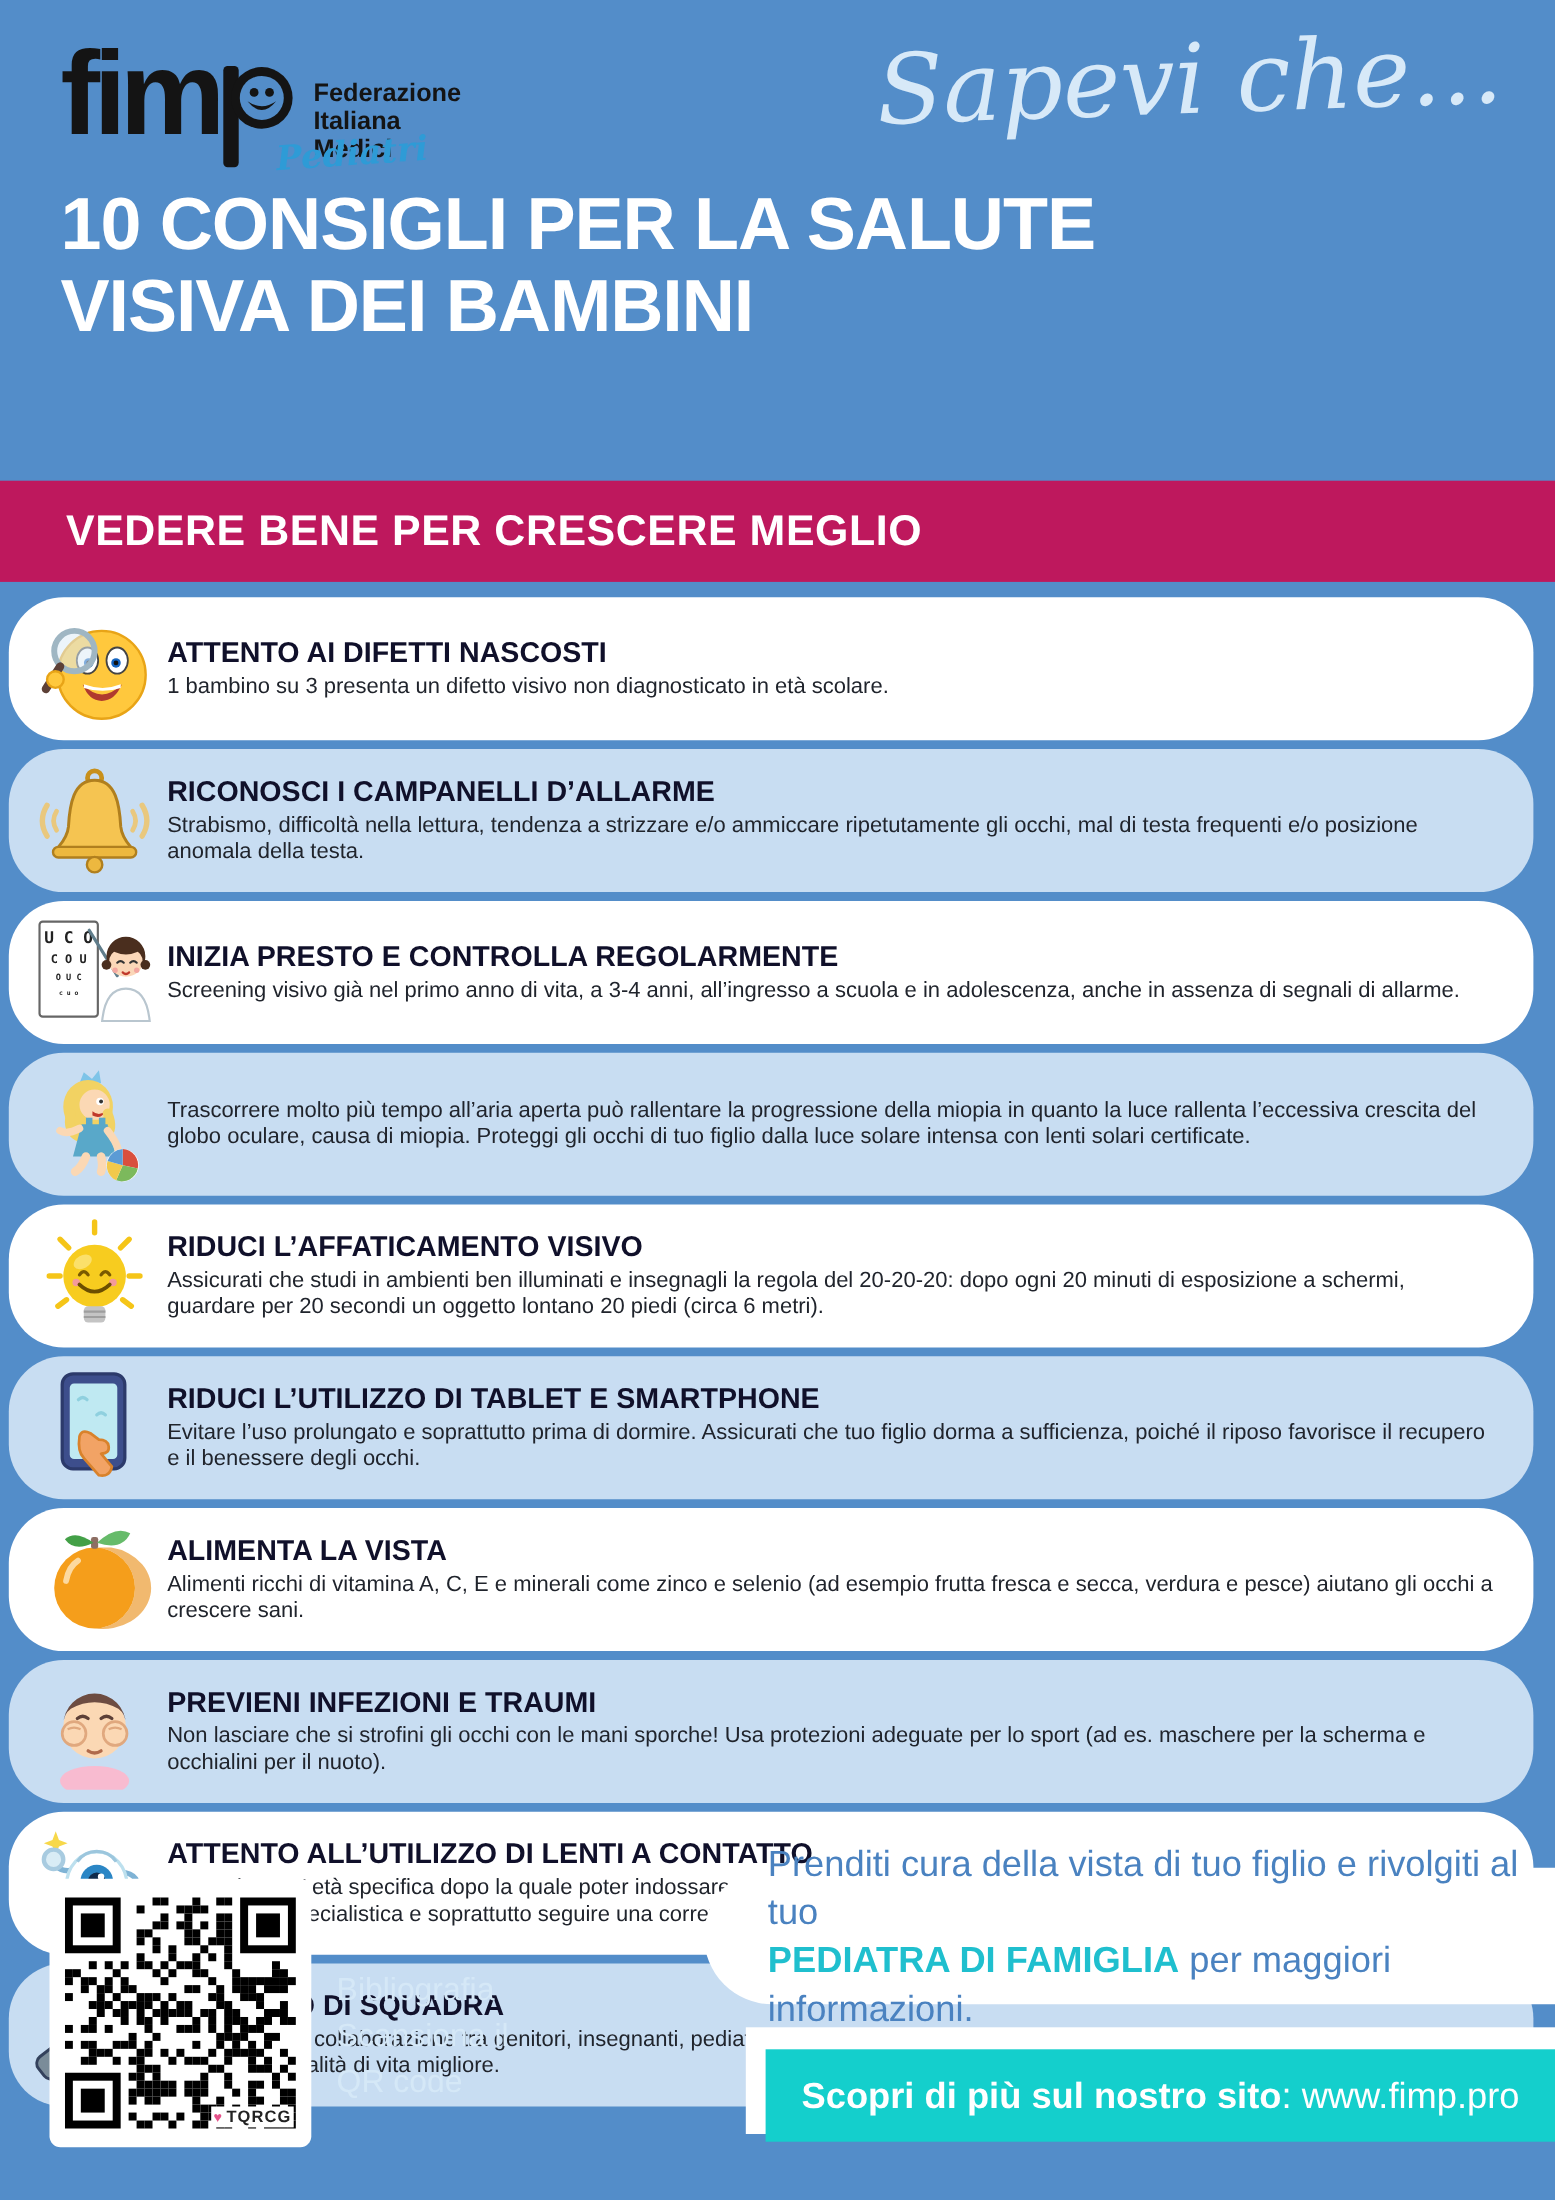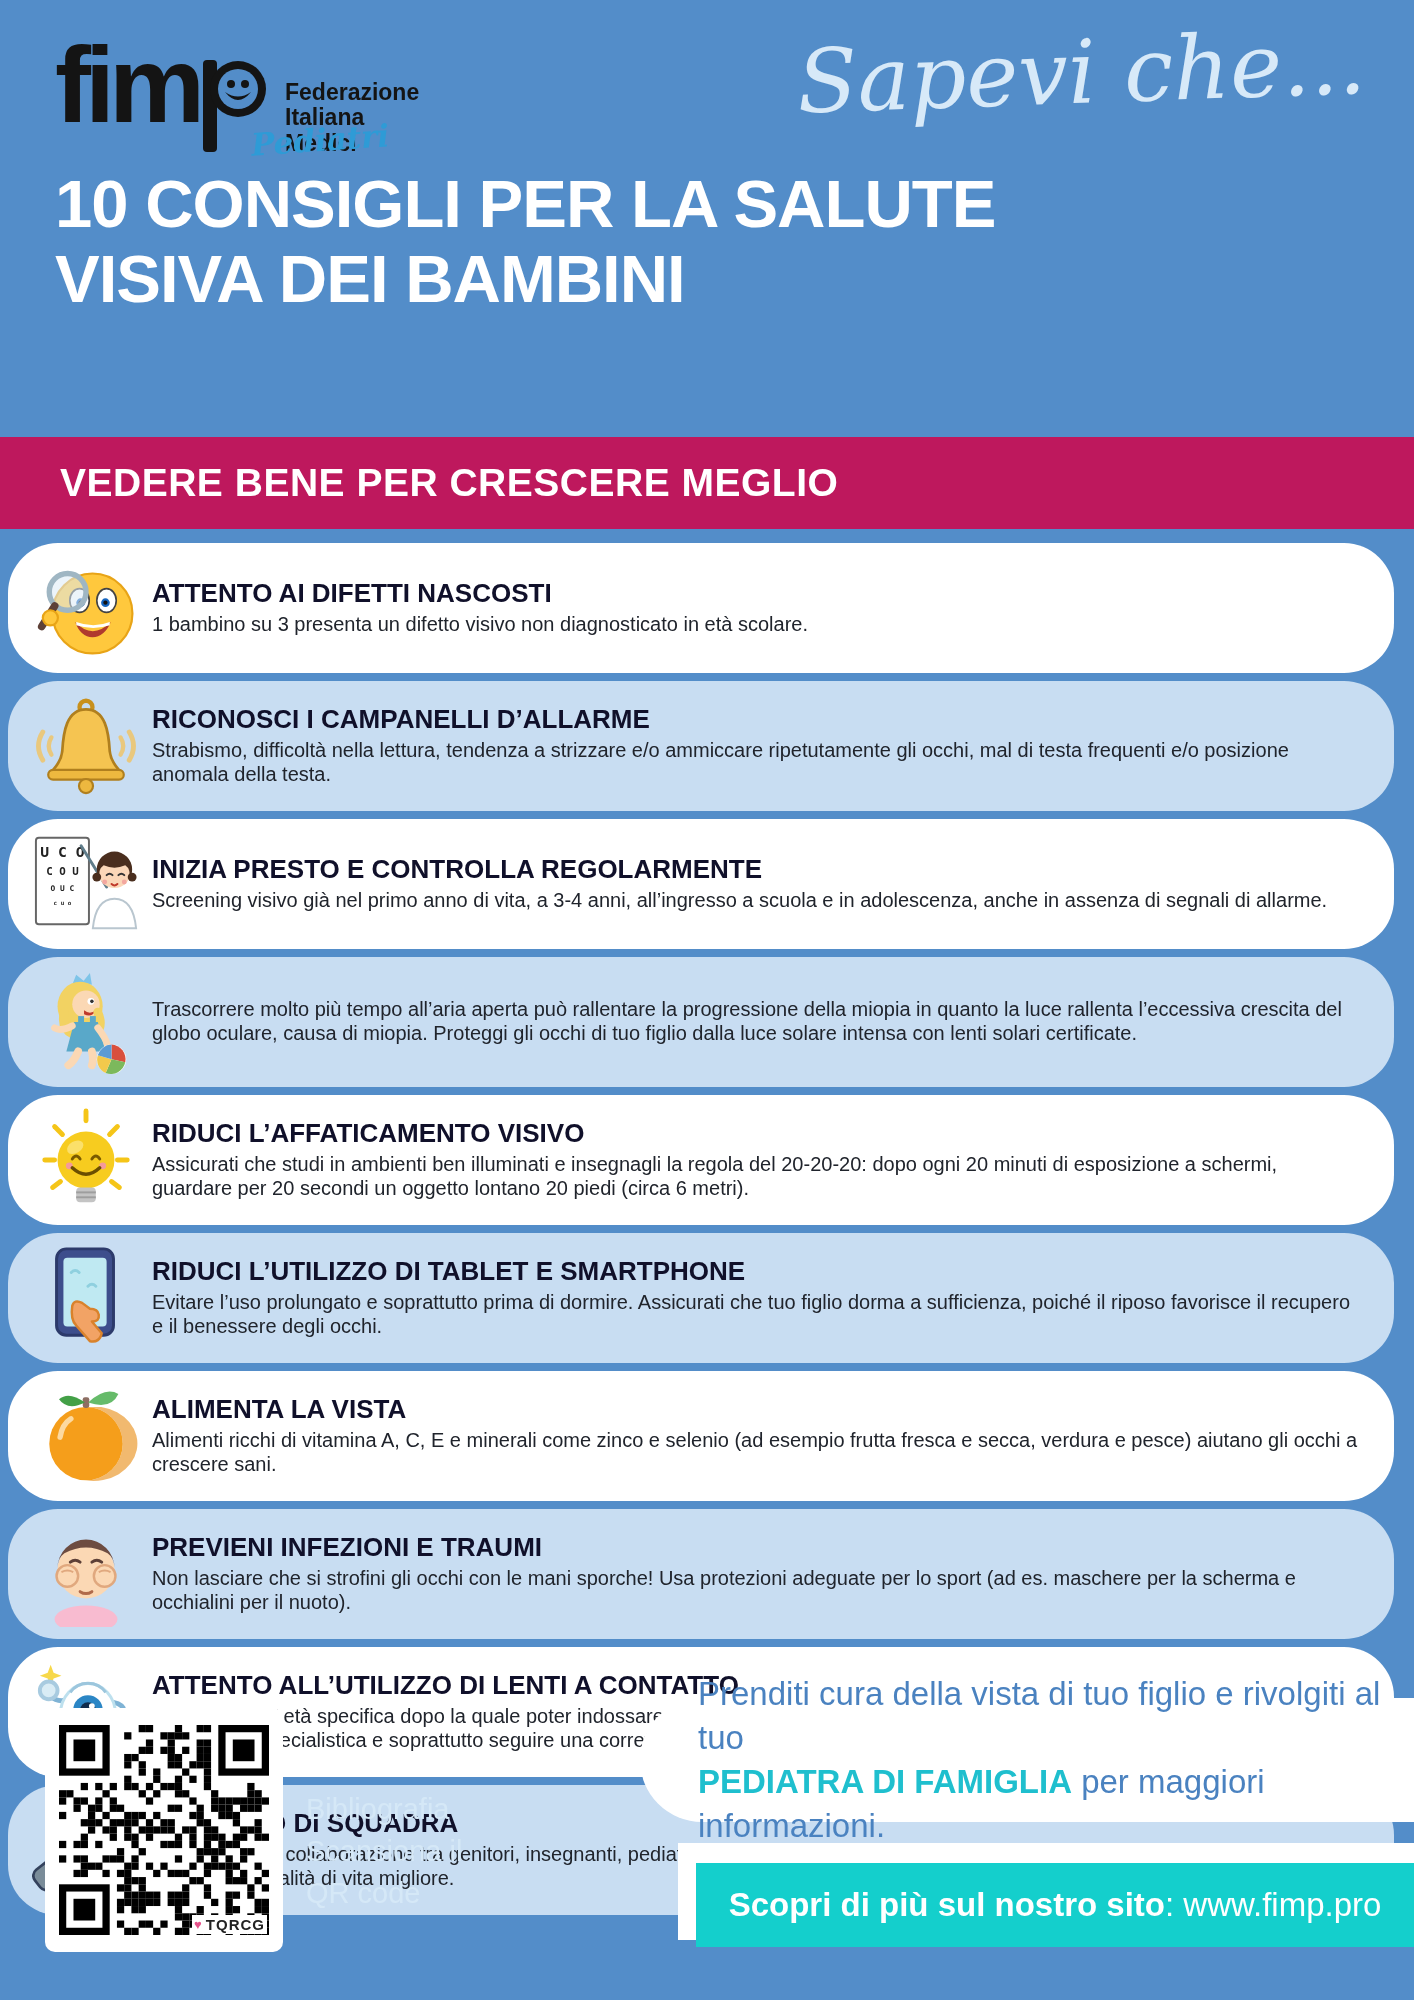--- a/index.html
+++ b/index.html
@@ -5,21 +5,21 @@
 <style>
   * { margin:0; padding:0; box-sizing:border-box; }
   html,body { background:#3a6ea5; }
   body { font-family:"Liberation Sans", sans-serif; }
   .poster{
     position:relative; width:1414px; height:2000px; margin:0 auto;
     background:#538DC9; overflow:hidden;
   }
 
   
-  .logo{ position:absolute; top:36px; left:55px; display:flex; align-items:flex-end; }
+  .logo{ position:absolute; top:36px; left:55px; display:flex; align-items:center; }
   .logo-word{ display:flex; align-items:flex-start; color:#141414; }
   .logo-fim{ font-size:108px; font-weight:900; letter-spacing:-6px; line-height:0.9; }
   .logo-p{ position:relative; width:70px; height:120px; margin-left:2px; }
   .logo-p .stem{ position:absolute; left:2px; top:24px; width:14px; height:92px; background:#141414; border-radius:4px; }
   .logo-p .bowl{ position:absolute; left:8px; top:24px; width:58px; height:58px; }
   .logo-sub{ margin:28px 0 0 14px; font-size:23px; font-weight:700; color:#141414; line-height:1.1; }
   .logo-pediatri{
     position:absolute; left:196px; top:86px; font-family:"DejaVu Serif", serif;
     font-style:italic; font-weight:700; font-size:31px; color:#2E9BD6; transform:rotate(-4deg);
   }

